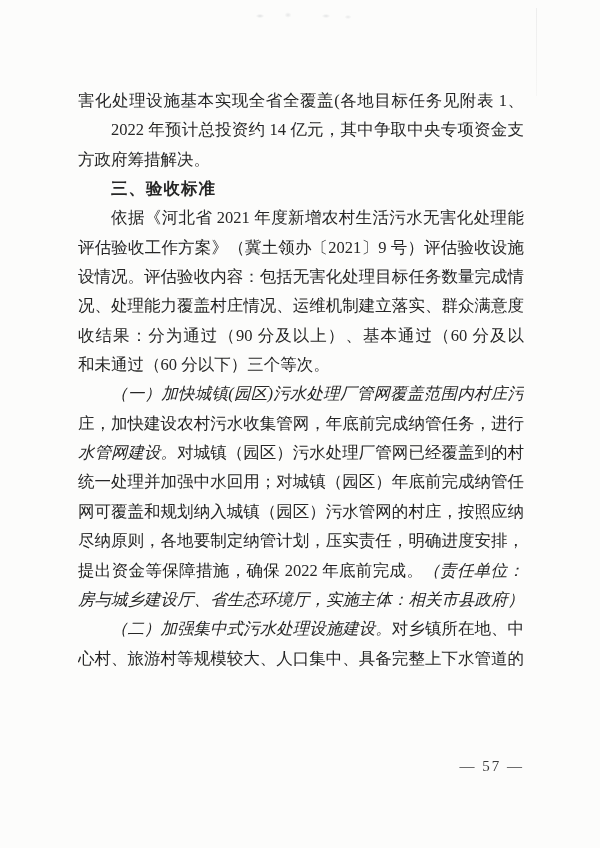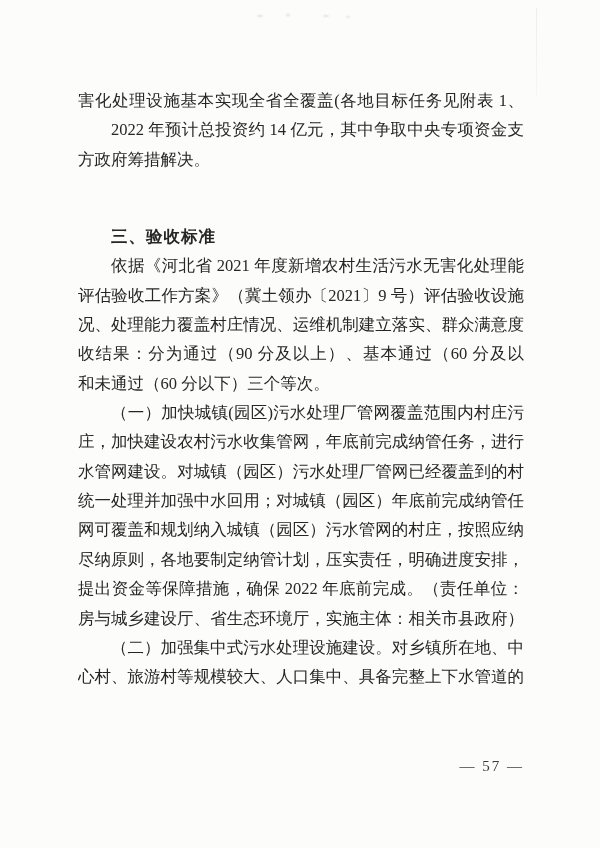--- a/index.html
+++ b/index.html
@@ -23,23 +23,22 @@
     text-align:justify;
     text-align-last:left;
     overflow:hidden;
   }
   .fill{text-align-last:justify;}
   .ind{text-indent:33px;}
   .hei{
     font-family:"Liberation Sans","DejaVu Sans",sans-serif;
     font-weight:700;
     letter-spacing:1px;
-    margin-top:48px;
   }
-  .kai{}
+  .kai{font-style:italic;}
   .pagenum{
     position:absolute;
     top:756px;right:76px;
     font-size:15px;
     line-height:20px;
     color:#3a3a3a;
     letter-spacing:2px;
   }
   
   .smudge{
@@ -62,20 +61,21 @@
   <div class="smudge"></div>
   <div class="scanline"></div>
 
   <div class="textblock">
     <p class="row fill">害化处理设施基本实现全省全覆盖(各地目标任务见附表 1、2)。</p>
     <p class="row fill ind">2022 年预计总投资约 14 亿元，其中争取中央专项资金支持</p>
     <p class="row">方政府筹措解决。</p>
     <p class="row ind hei">三、验收标准</p>
     <p class="row fill ind">依据《河北省 2021 年度新增农村生活污水无害化处理能力</p>
     <p class="row fill">评估验收工作方案》（冀土领办〔2021〕9 号）评估验收设施建</p>
+    <p class="row fill">设情况。评估验收内容：包括无害化处理目标任务数量完成情</p>
     <p class="row fill">况、处理能力覆盖村庄情况、运维机制建立落实、群众满意度</p>
     <p class="row fill">收结果：分为通过（90 分及以上）、基本通过（60 分及以上）</p>
     <p class="row">和未通过（60 分以下）三个等次。</p>
     <p class="row fill ind kai">（一）加快城镇(园区)污水处理厂管网覆盖范围内村庄污</p>
     <p class="row fill">庄，加快建设农村污水收集管网，年底前完成纳管任务，进行</p>
     <p class="row fill"><span class="kai">水管网建设。</span><span>对城镇（园区）污水处理厂管网已经覆盖到的村</span></p>
     <p class="row fill">统一处理并加强中水回用；对城镇（园区）年底前完成纳管任务</p>
     <p class="row fill">网可覆盖和规划纳入城镇（园区）污水管网的村庄，按照应纳</p>
     <p class="row fill">尽纳原则，各地要制定纳管计划，压实责任，明确进度安排，</p>
     <p class="row fill"><span>提出资金等保障措施，确保 2022 年底前完成。</span><span class="kai">（责任单位：住</span></p>

